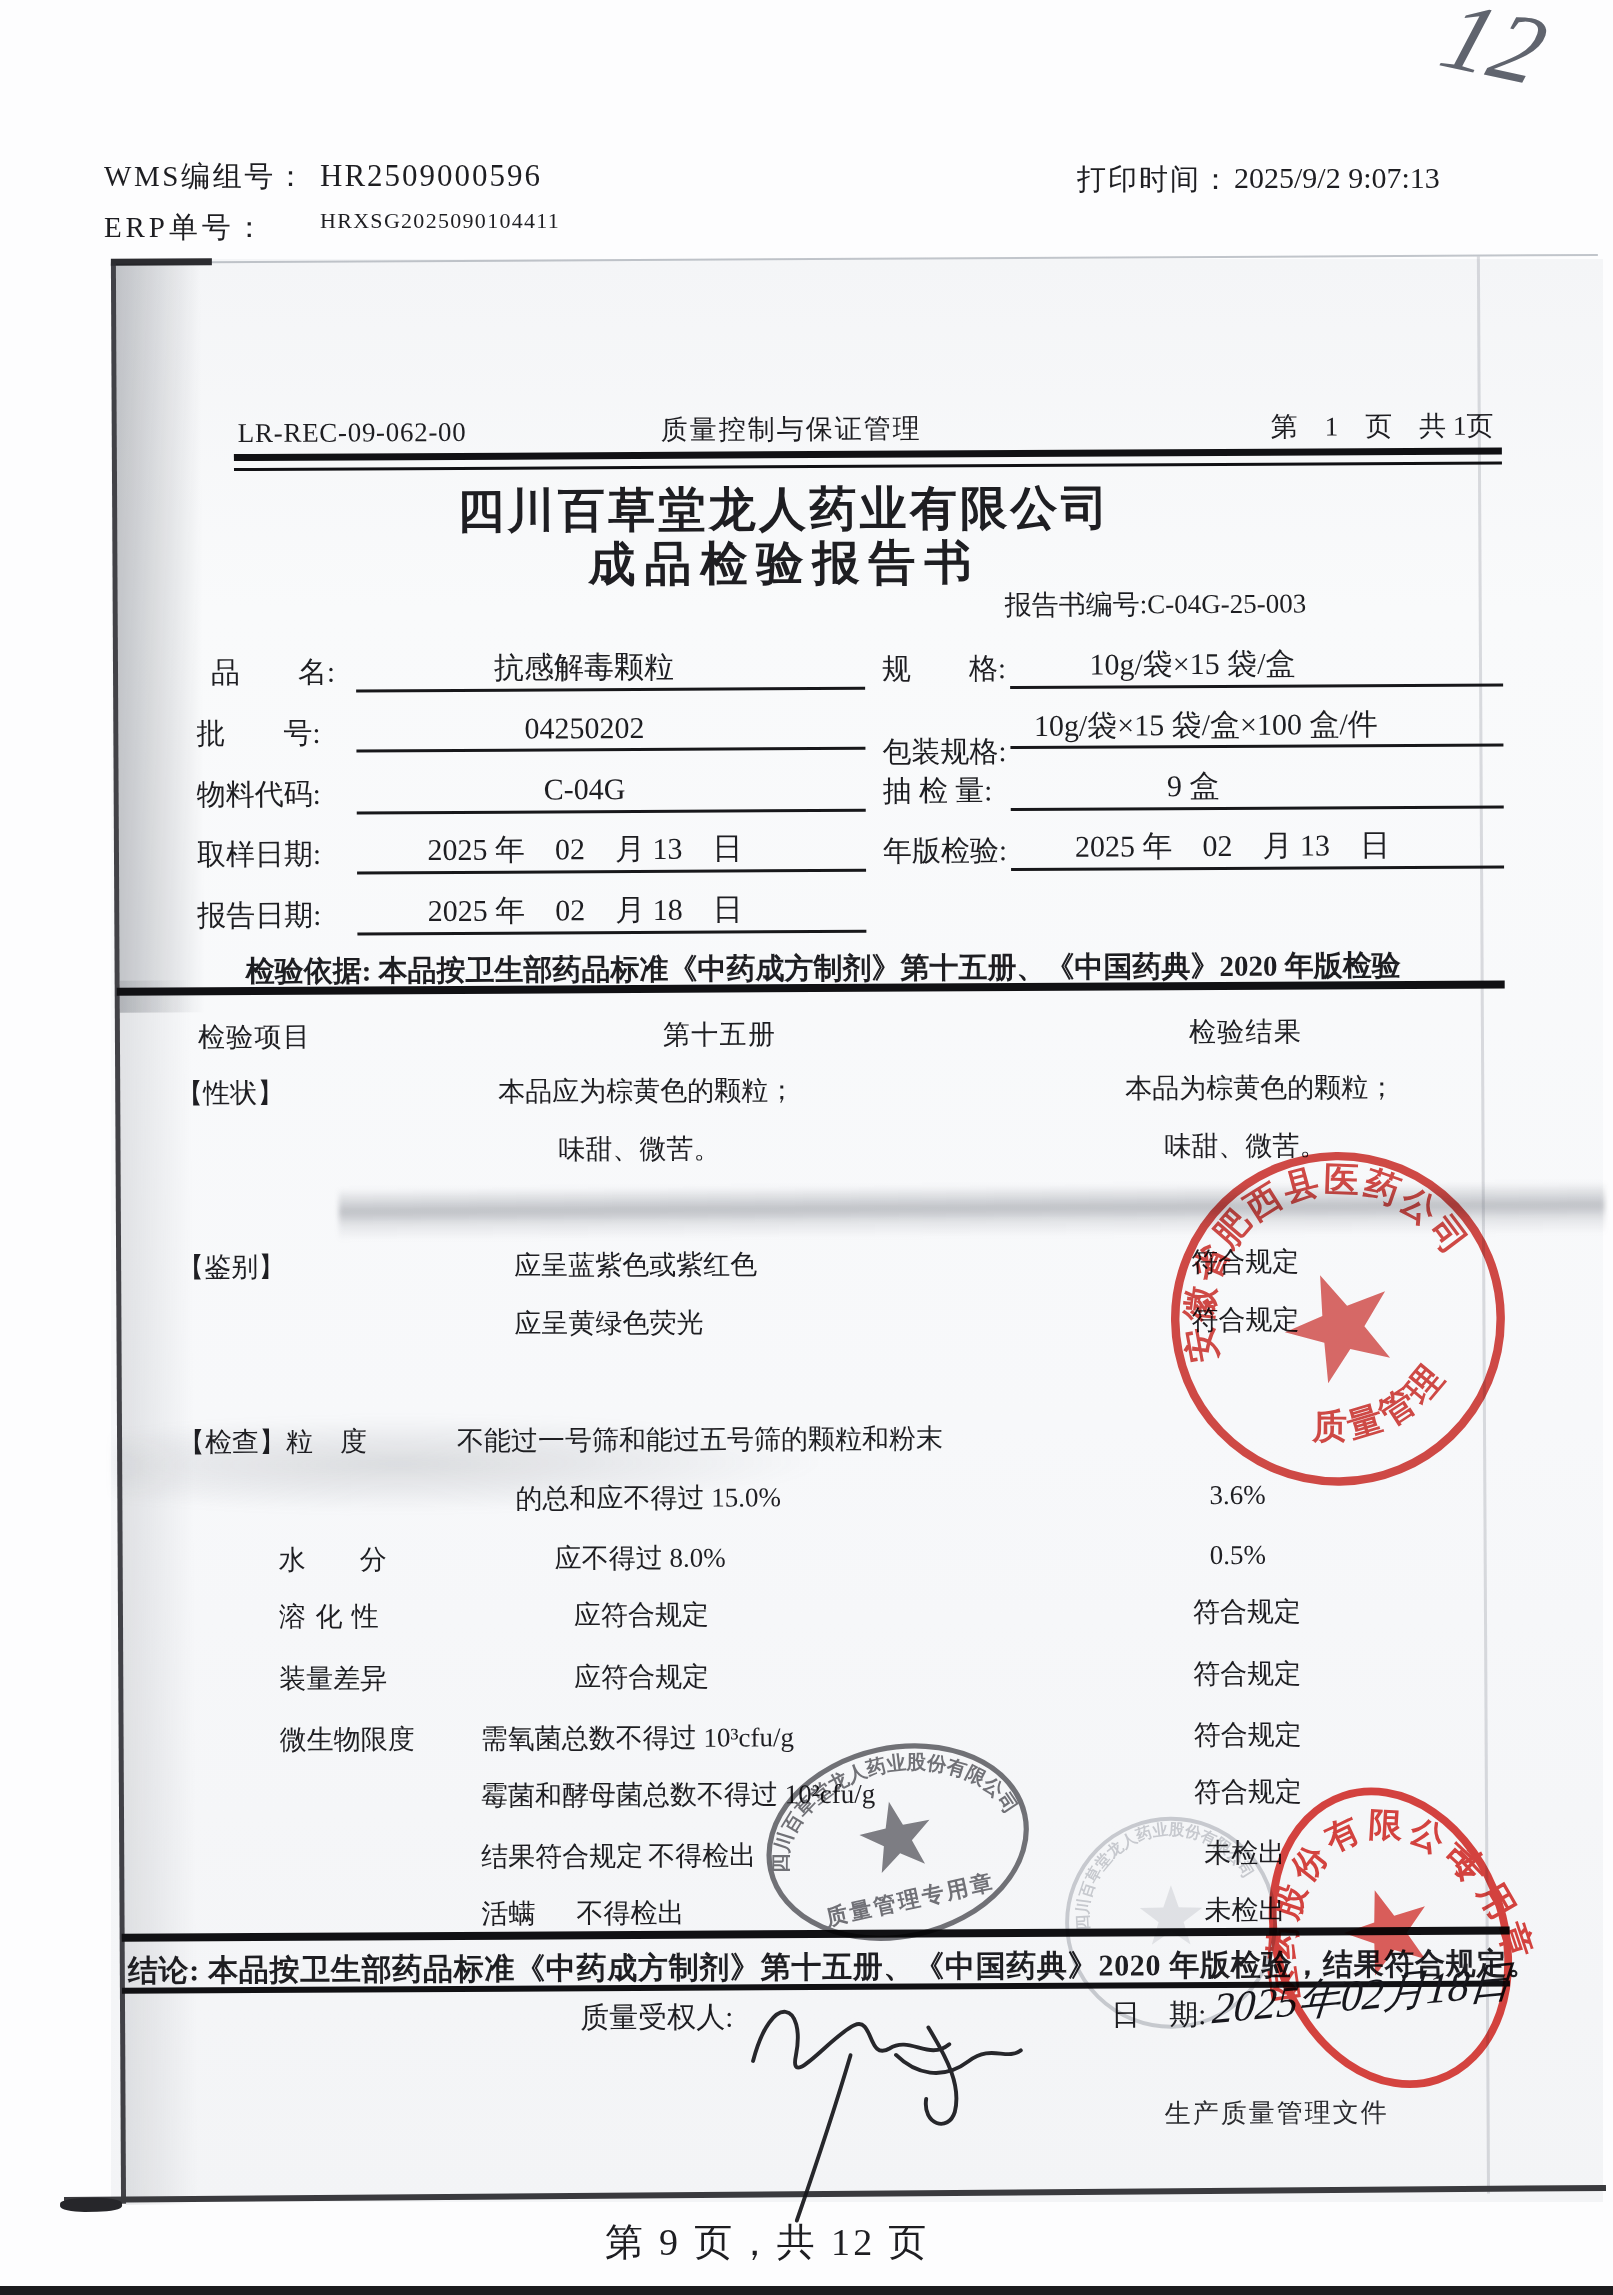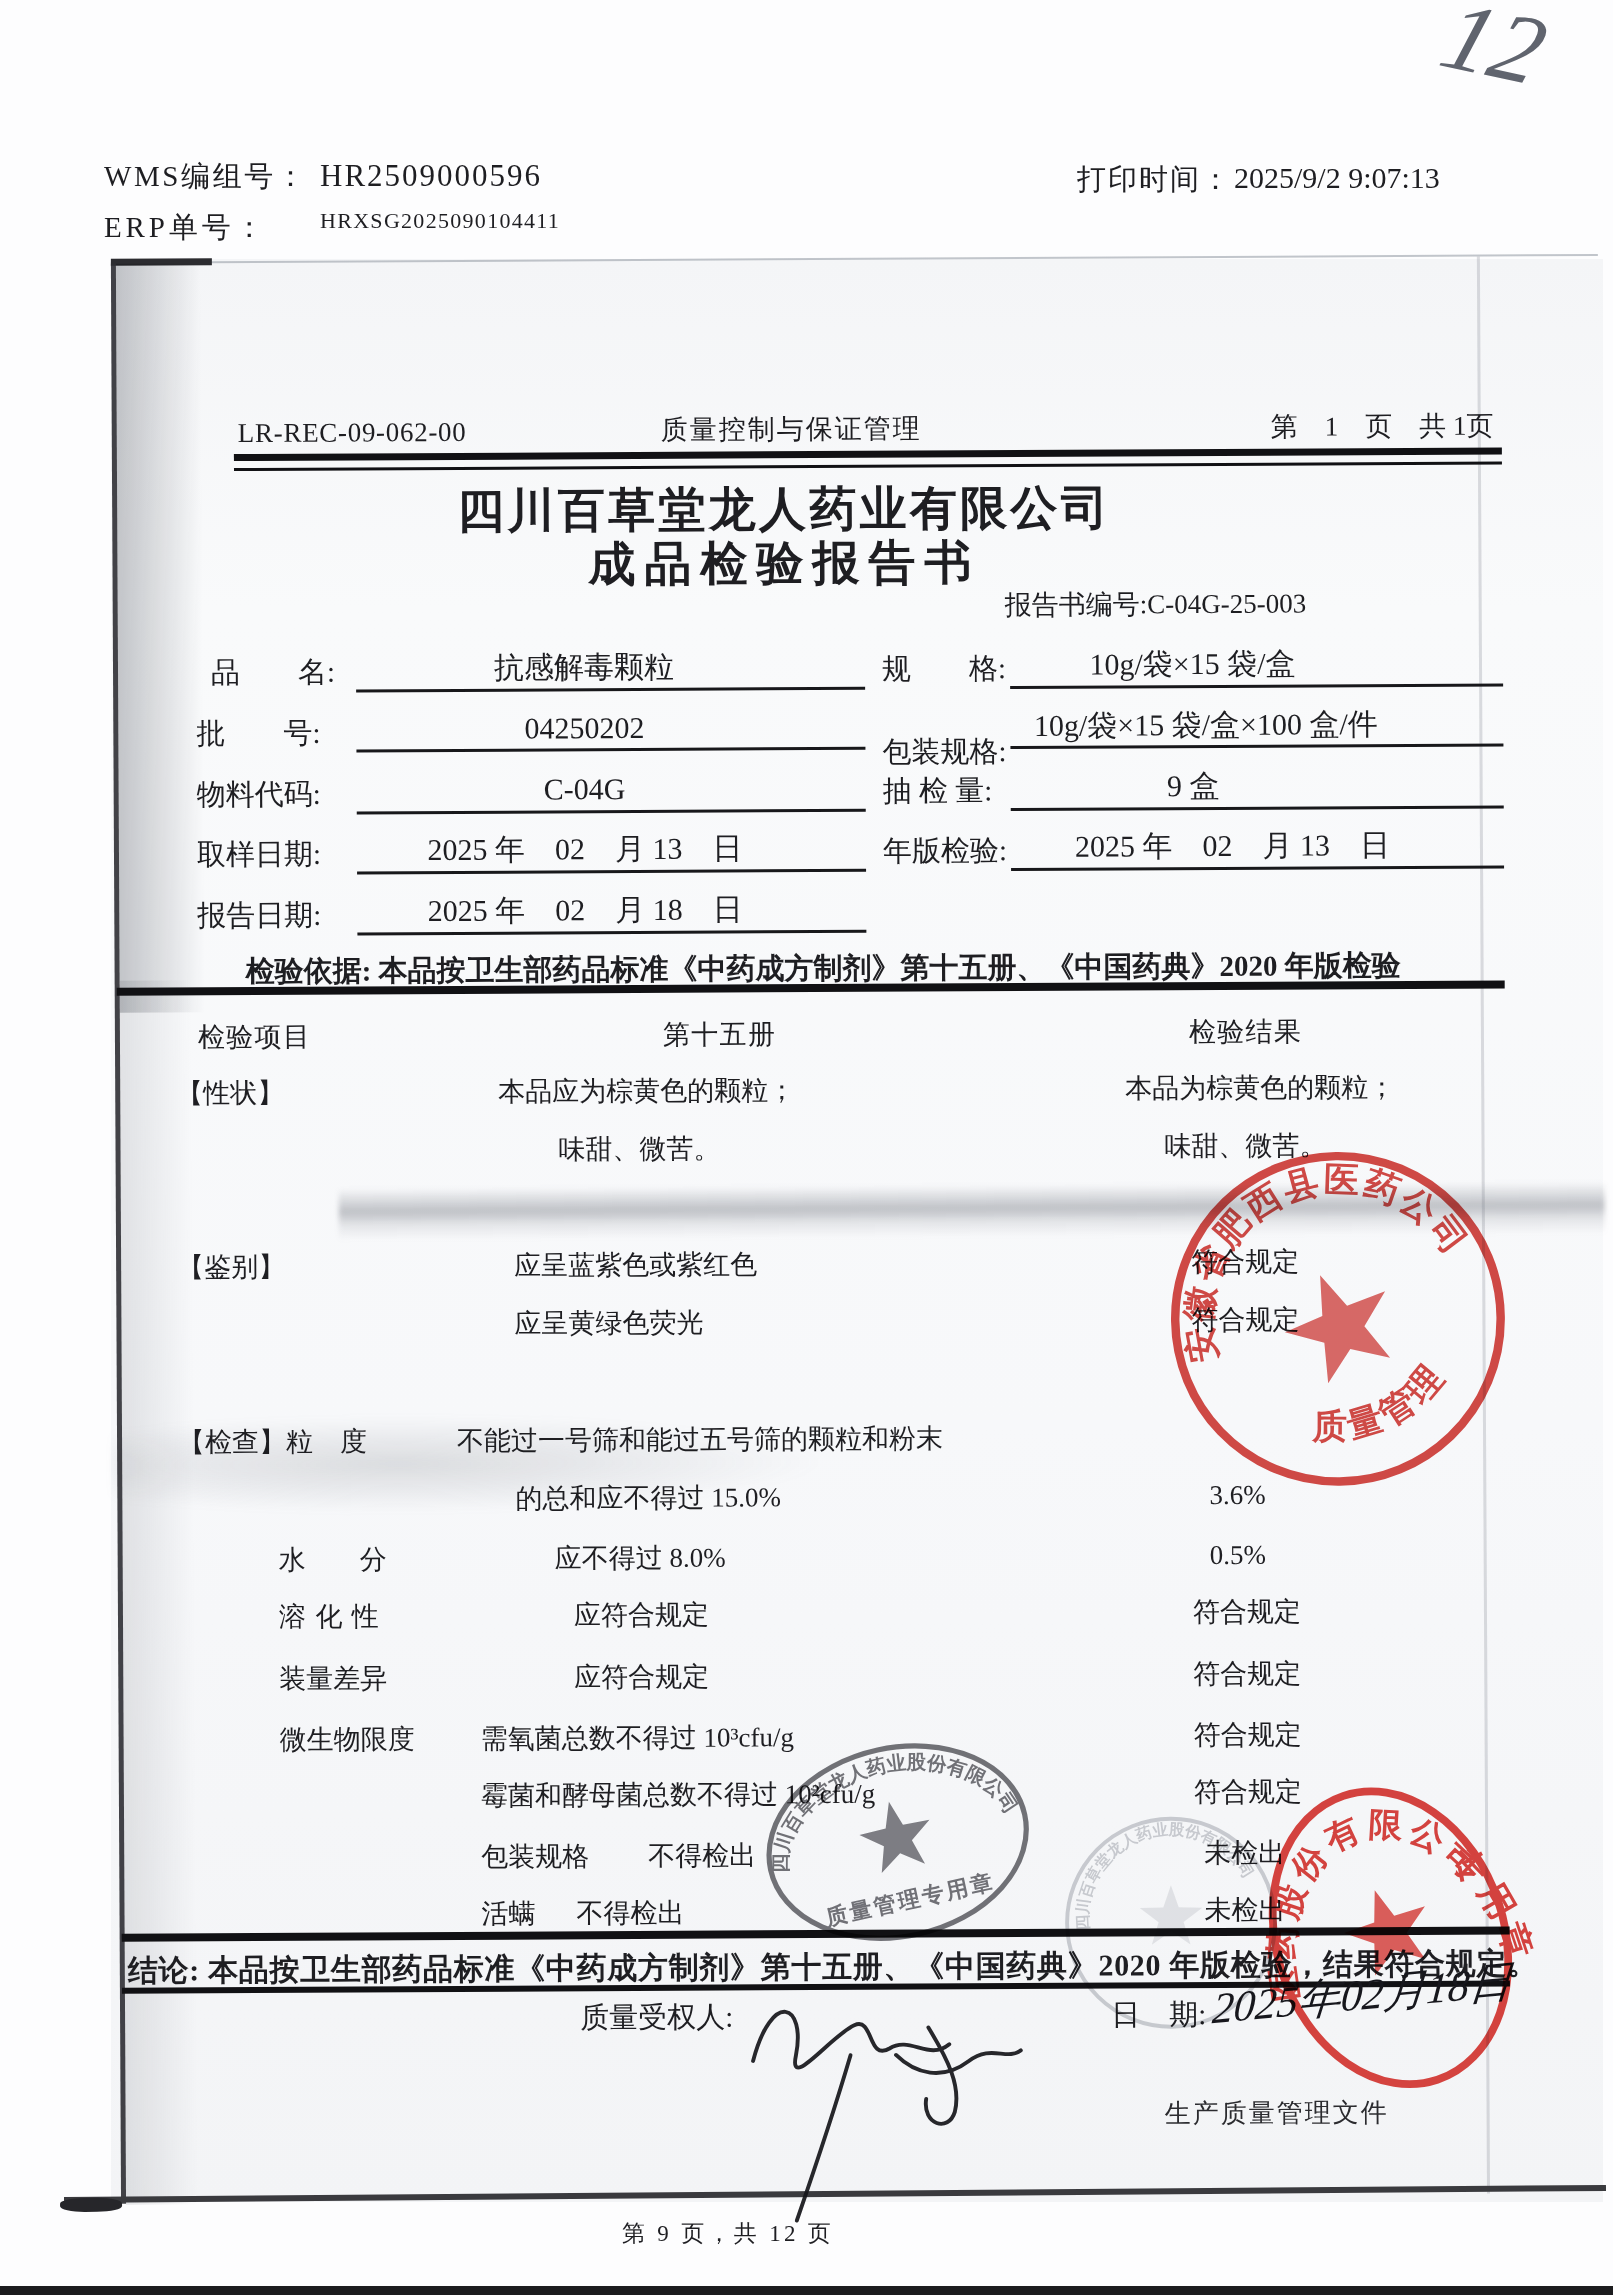--- a/index.html
+++ b/index.html
@@ -144,21 +144,21 @@
   <span class="abs t" style="left:572px;top:1661px">应符合规定</span>
   <span class="abs t" style="left:1191px;top:1661px">符合规定</span>
 
   <span class="abs t" style="left:277px;top:1722px">微生物限度</span>
   <span class="abs t" style="left:478px;top:1722px">需氧菌总数不得过 10³cfu/g</span>
   <span class="abs t" style="left:1191px;top:1722px">符合规定</span>
 
   <span class="abs t" style="left:478px;top:1779px">霉菌和酵母菌总数不得过 10²cfu/g</span>
   <span class="abs t" style="left:1191px;top:1779px">符合规定</span>
 
-  <span class="abs t" style="left:478px;top:1840px">包装规格</span>
+  <span class="abs t" style="left:478px;top:1840px">结果符合规定</span>
   <span class="abs t" style="left:645px;top:1840px">不得检出</span>
   <span class="abs t" style="left:1201px;top:1840px">未检出</span>
 
   <span class="abs t" style="left:478px;top:1897px">活螨</span>
   <span class="abs t" style="left:573px;top:1897px">不得检出</span>
   <span class="abs t" style="left:1201px;top:1897px">未检出</span>
 
   <div class="rule" style="left:118px;top:1930px;width:1388px;height:7.8px"></div>
   <span class="abs" style="left:124px;top:1950px;font-size:30px;font-weight:700;letter-spacing:0.7px">结论: 本品按卫生部药品标准《中药成方制剂》第十五册、《中国药典》2020 年版检验，结果符合规定。</span>
   <div class="rule" style="left:118px;top:1984px;width:1388px;height:5.9px"></div>
@@ -213,15 +213,15 @@
       <ellipse cx="215" cy="265" rx="175" ry="230" fill="none" stroke="#cf2a25" stroke-width="12"></ellipse>
       <path id="pD_arc" d="M 52 335 A 143 200 0 1 1 378 335" fill="none"></path>
       <text font-size="52" letter-spacing="8" fill="#cf2a25"><textPath href="#pD_arc" startOffset="4%">医药股份有限公司</textPath></text>
       <text font-size="54" letter-spacing="10" fill="#cf2a25"><textPath href="#pD_arc" startOffset="74%">专用章</textPath></text>
       <use href="#star" x="140" y="185" width="150" height="150" fill="#cf2a25" opacity="0.85"></use>
     </g>
   </svg>
 
 </div>
 
-<span class="abs" style="left:622px;top:2221px;font-size:23px;letter-spacing:3.3px">第 9 页，共 12 页</span>
+<span class="abs" style="left:605px;top:2221px;font-size:38px;letter-spacing:3.3px">第 9 页，共 12 页</span>
 <div class="abs" style="left:0;top:2286px;width:1613px;height:9px;background:#1c1c1e"></div>
 
 
 </body></html>

